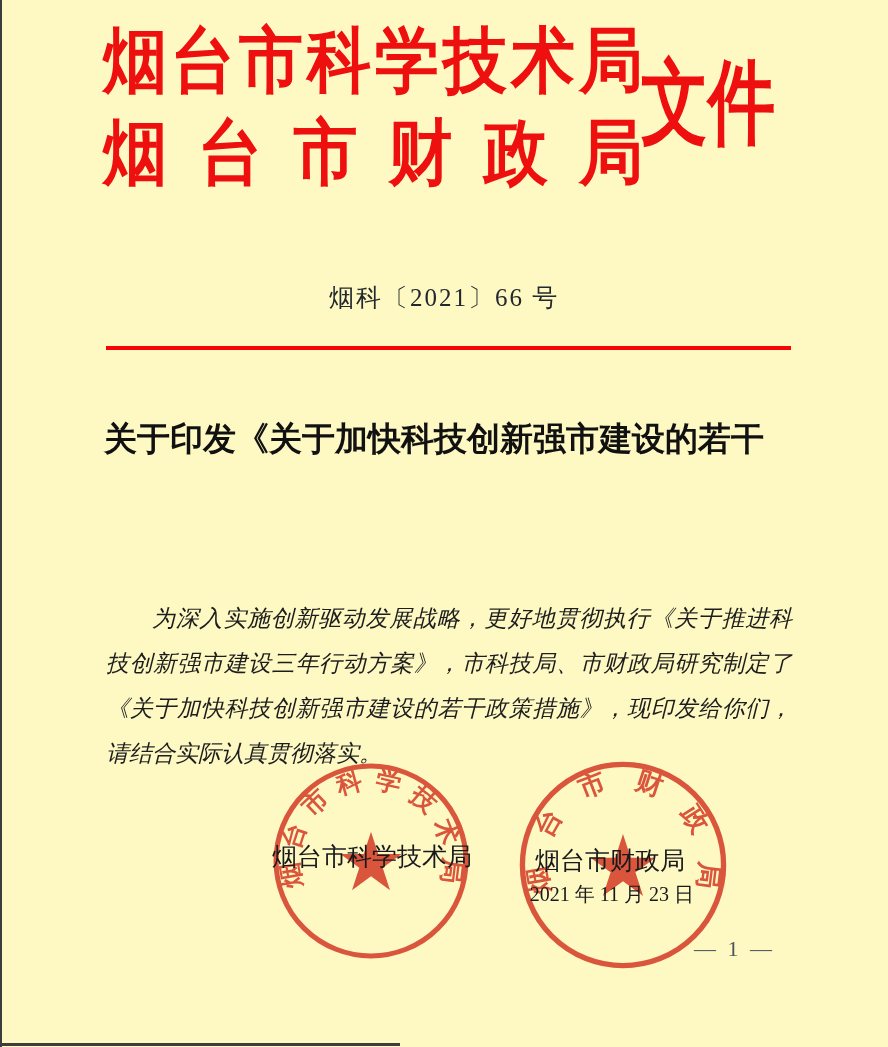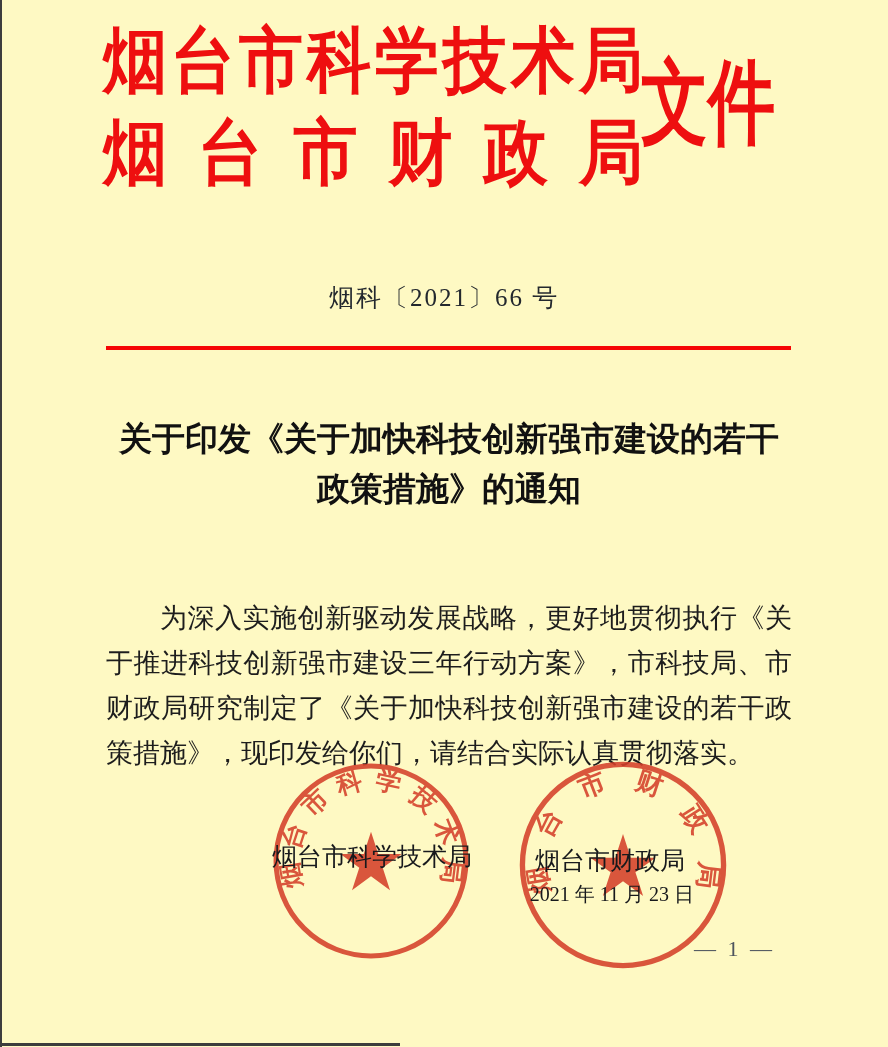--- a/index.html
+++ b/index.html
@@ -60,43 +60,44 @@
   }
   .red-divider {
     position: absolute;
     left: 106px; top: 346px; width: 685px; height: 4px;
     background: #f50505;
   }
   
   .doc-title {
     position: absolute;
     left: 104px; top: 414px; width: 690px;
-    text-align: center;
+    text-align: left;
     font-size: 33px;
     font-weight: bold;
     color: #111111;
     line-height: 50px;
   }
   
   .salutation {
     position: absolute;
     left: 106px; top: 551px; width: 690px;
     font-size: 27px;
     line-height: 45px;
     color: #1d1d1d;
   }
   .body-paragraph {
     position: absolute;
     left: 106px; top: 596px; width: 686px;
     margin: 0;
-    font-size: 27px;
+    font-size: 23px;
     line-height: 45px;
     text-align: justify;
     text-indent: 2em;
     color: #1d1d1d;
+    font-style: italic;
   }
   
   .seal { position: absolute; z-index: 1; opacity: 0.88; }
   .seal-1 { left: 270px; top: 760px; width: 202px; height: 202px; }
   .seal-2 { left: 516px; top: 758px; width: 214px; height: 214px; }
   .seal text {
     font-family: "Liberation Serif", "DejaVu Serif", serif;
     font-weight: bold;
     font-size: 25px;
   }
@@ -131,21 +132,20 @@
   <div class="agency-line agency-line-1">烟台市科学技术局</div>
   <div class="agency-line agency-line-2">烟台市财政局</div>
   <div class="doc-type">文件</div>
 
   <div class="doc-number">烟科〔2021〕66 号</div>
 
   <div class="red-divider"></div>
 
   <div class="doc-title">
     <div>关于印发《关于加快科技创新强市建设的若干</div>
-    <div>政策措施》的通知</div>
   </div>
 
   <p class="body-paragraph">为深入实施创新驱动发展战略，更好地贯彻执行《关于推进科技创新强市建设三年行动方案》，市科技局、市财政局研究制定了《关于加快科技创新强市建设的若干政策措施》，现印发给你们，请结合实际认真贯彻落实。</p>
 
   <svg class="seal seal-1" viewBox="0 0 200 200">
     <circle cx="100" cy="100" r="94" fill="none" stroke-width="5" stroke="#d5402a"></circle>
     <g transform="translate(100,103)">
       <polygon points="0,-32 7.17,-9.87 30.43,-9.89 11.6,3.77 18.81,25.89 0,12.2 -18.81,25.89 -11.6,3.77 -30.43,-9.89 -7.17,-9.87" fill="#d5402a"></polygon>
     </g>
     <path id="seal-arc-1" d="M 32.3 124.6 A 72 72 0 1 1 167.7 124.6" fill="none"></path>

